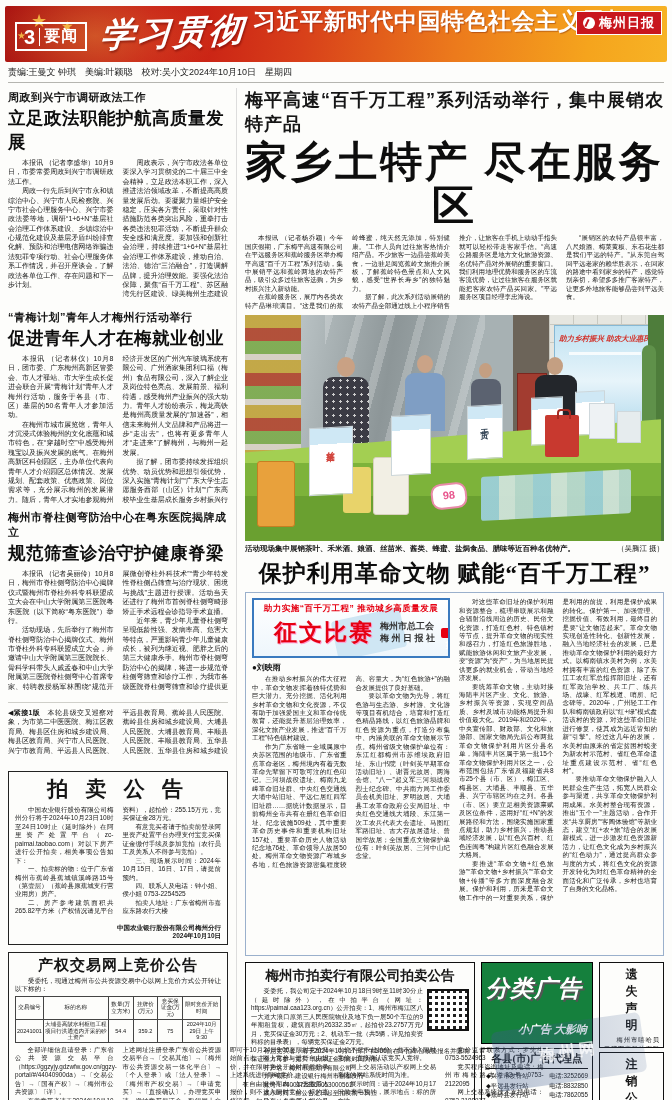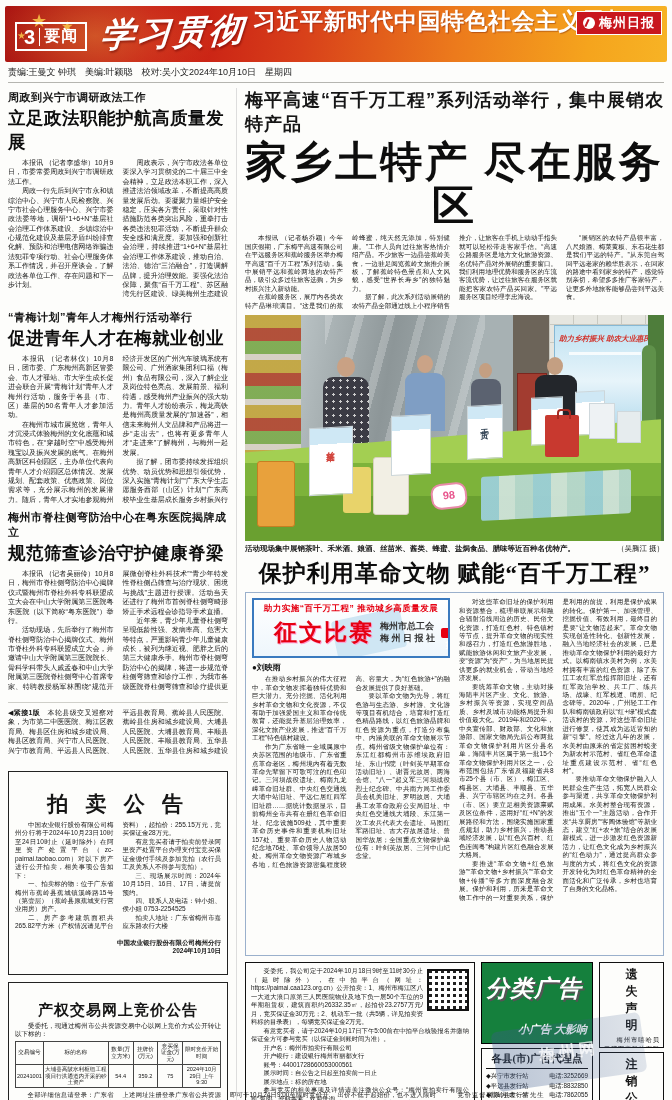--- a/index.html
+++ b/index.html
@@ -38,21 +38,21 @@
   .headline{font-family:"Liberation Serif","DejaVu Serif",serif;font-weight:900;margin:0 0 4px;color:#0d0d0d;}
   .h-left{font-size:17.5px;letter-spacing:.5px;}
   .b7{font-size:7px;line-height:1.34;text-align:justify;overflow:hidden;}
   .b65{font-size:6.5px;line-height:1.3;text-align:justify;overflow:hidden;}
   .par{text-indent:2em;margin:0;}
   .cols2{column-count:2;column-gap:9px;}
   .cols4{column-count:4;column-gap:9px;}
   .divider{border-top:1px solid #cfcfc9;margin:5px 0;}
   .sign-right{display:block;text-align:right;text-indent:0;}
   
-  .notice-box{border:1.5px solid #222;padding:18px 6px;margin-top:7px;}
+  .notice-box{border:1.5px solid #222;padding:3px 6px;margin-top:7px;}
   .auc1-title{font-family:"Liberation Serif",serif;font-weight:900;font-size:21px;letter-spacing:6px;text-align:center;margin:0 0 3px;}
   .bid-title{font-family:"Liberation Serif",serif;font-weight:900;font-size:15px;text-align:center;margin:0 0 2px;letter-spacing:1px;}
   .bid-table{width:100%;border-collapse:collapse;margin:2px 0 3px;font-size:5.6px;line-height:1.2;}
   .bid-table th,.bid-table td{border:1px solid #444;padding:1px;text-align:center;font-weight:normal;}
   
   .main-kicker{font-size:18px;font-weight:bold;text-align:left;margin:0 0 2px;letter-spacing:1px;}
   .main-headline{font-size:42px;text-align:center;letter-spacing:3px;margin:4px 0 6px;line-height:1.05;}
   .main-body{height:78px;}
   
   .photo{position:relative;height:226px;margin-top:3px;background:#97a0a0;overflow:hidden;}
@@ -357,20 +357,21 @@
                 <p class="par">要推进“革命文物+红色旅游”“革命文物+乡村振兴”“革命文物+传播”等多方面深度融合发展。保护和利用，历来是革命文物工作中的一对重要关系，保护是利用的前提，利用是保护成果的转化。保护第一、加强管理、挖掘价值、有效利用，最终目的是要“让文物活起来”。革命文物实现创造性转化、创新性发展，融入当地经济社会的发展，已是推动革命文物保护利用的最好方式。以梅南镇水美村为例，水美村拥有丰富的红色资源，除了东江工农红军总指挥部旧址，还有红军政治学校、兵工厂、练兵场、战壕、红军栈道、哨所、纪念碑等。2020年，广州轻工工作队和梅南镇政府以“红+绿”模式盘活该村的资源，对这些革命旧址进行修复，使其成为远近皆知的新“引擎”。经过这几年的发展，水美村由原来的省定贫困村蜕变为新农村示范村、省红色革命遗址重点建设示范村、省“红色村”。</p>
                 <p class="par">要推动革命文物保护融入人民群众生产生活，拓宽人民群众参与渠道，共享革命文物保护利用成果。水美村整合现有资源，推出“五个一”主题活动，合作开发“共享厨房”“客陶体验馆”等新业态，建立“红+农+旅”结合的发展新模式，进一步激发红色资源新活力，让红色文化成为乡村振兴的“红色动力”，通过提高群众参与度的方式，将红色文化的资源开发转化为对红色革命精神的全面活化和广泛传承，乡村也培育了自身的文化品格。</p>
               </div>
           </div>
         </div>
       </section>
 
       <div class="bottom-row">
 
         <section class="auc2-box">
+          <h3 class="auc2-title">梅州市拍卖行有限公司拍卖公告</h3>
           <div class="b6">
             <div class="qr"></div>
             <div>
                 <p class="par">受委托，我公司定于2024年10月18日9时至11时30分止（延时除外），在中拍平台（网址：https://paimai.caa123.org.cn）公开拍卖：1、梅州市梅江区八一大道大浪口原第三人民医院物业及地下负一层50个车位的9年期租赁权，建筑面积约26332.35㎡，起拍价23.2757万元/月，竞买保证金30万元；2、机动车一批（共5辆，详见拍卖资料标的目录表），每辆竞买保证金2万元。</p>
                 <p class="par">有意竞买者，请于2024年10月17日下午5:00前在中拍平台核验报名并缴纳保证金方可参与竞买（以保证金到账时间为准）。</p>
                 <p class="par">开户名：梅州市拍卖行有限公司</p>
                 <p class="par">开户银行：建设银行梅州市丽都支行</p>
                 <p class="par">账号：44001728660053000561</p>
                 <p class="par">展示时间：自公告之日起至拍卖前一日止</p>
                 <p class="par">展示地点：标的所在地</p>

